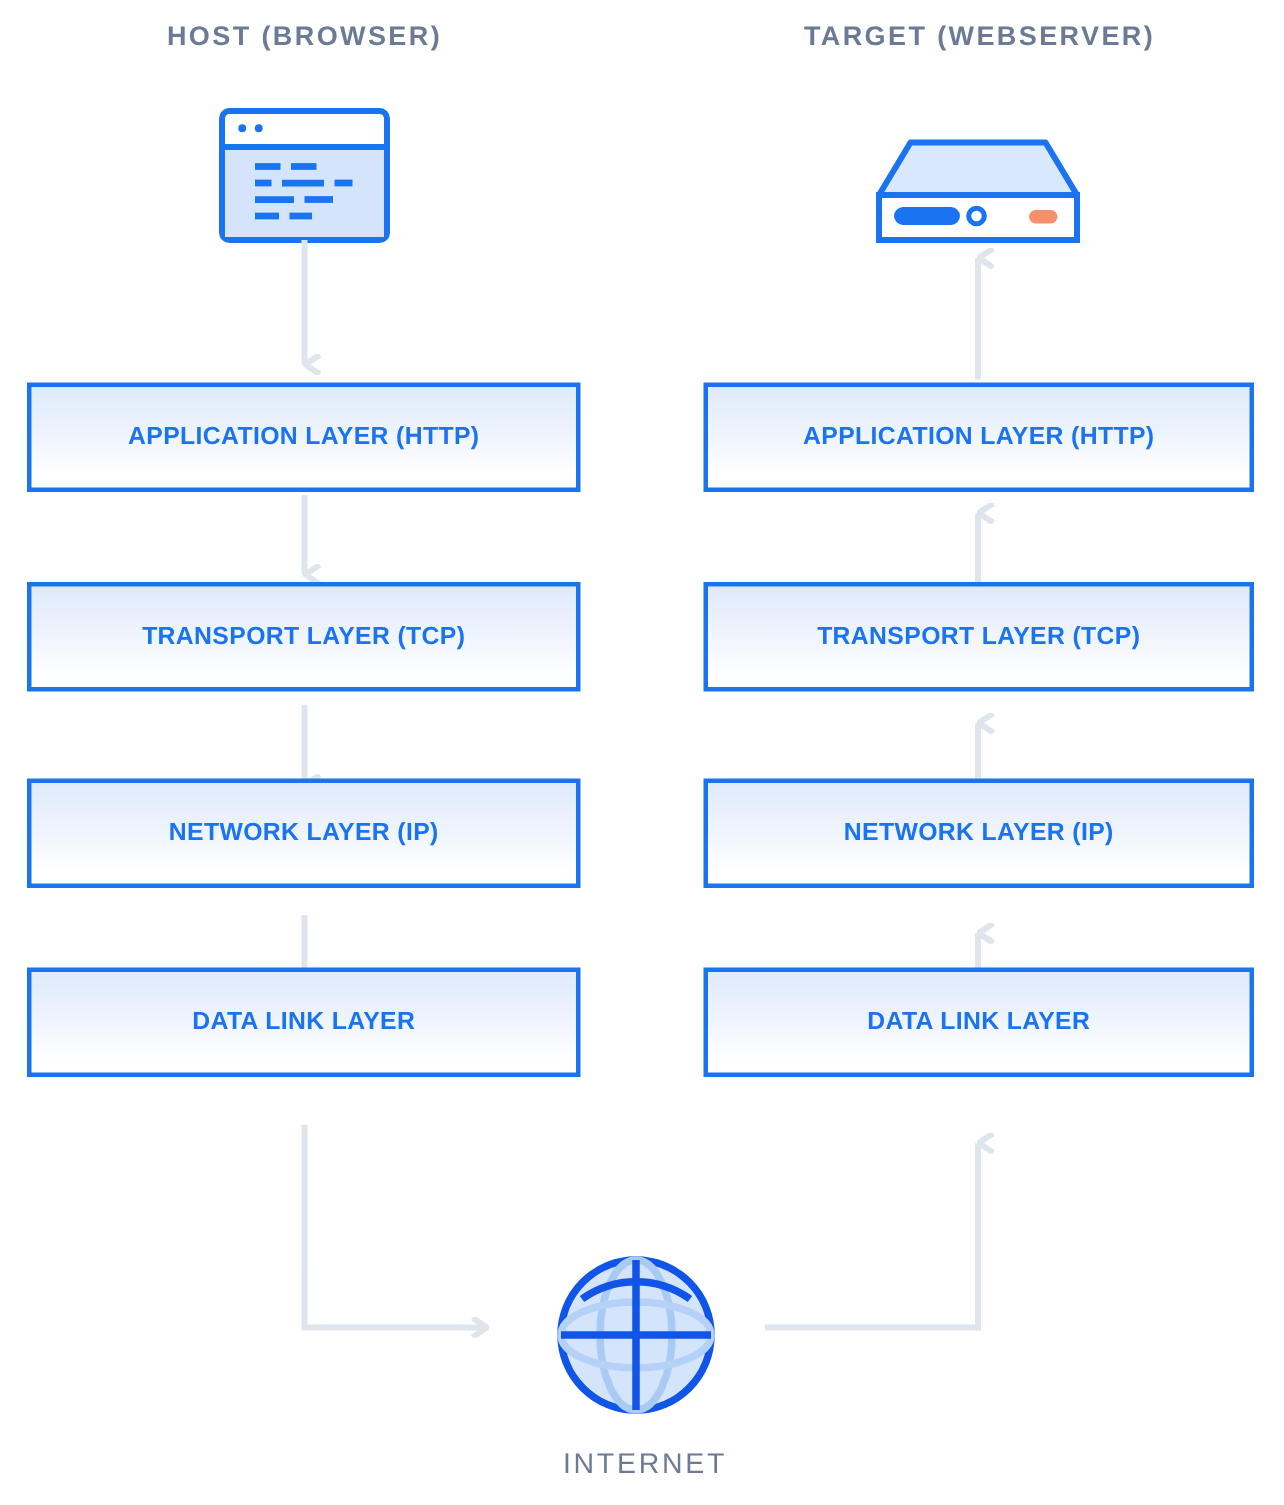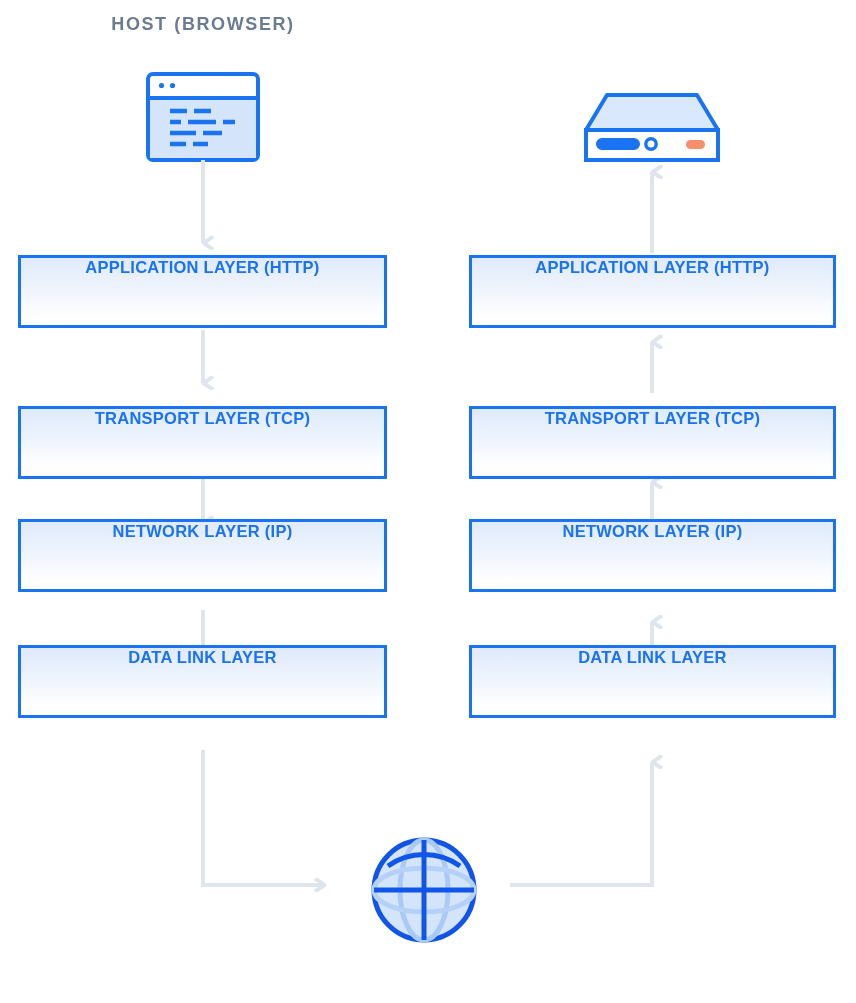--- a/index.html
+++ b/index.html
@@ -35,34 +35,35 @@
   #title-target{ left: 450px; width: 406px; }
 
   
   .layer-box {
     position: absolute;
     height: 73px;
     box-sizing: border-box;
     border: 3px solid #1a73f0;
     background: linear-gradient(to bottom, #dfeafb 0%, #eef4fd 45%, #ffffff 88%, #ffffff 100%);
     display: flex;
+    align-items: center;
     justify-content: center;
   }
   .layer-box .layer-label {
     font-size: 16.5px;
     font-weight: 700;
     letter-spacing: 0.25px;
     color: #1a73f0;
     text-align: center;
     white-space: nowrap;
   }
   .col-left  { left: 18px;  width: 369px; }
   .col-right { left: 469px; width: 367px; }
   .row-1 { top: 255px; }
-  .row-2 { top: 406px; }
+  .row-2 { top: 388px; }
   .row-3 { top: 519px; }
   .row-4 { top: 645px; }
 
   
   #arrows, #icons {
     position: absolute;
     left: 0; top: 0;
     width: 856px;
     height: 1003px;
     pointer-events: none;
@@ -81,20 +82,21 @@
     color: #6b7b96;
     white-space: nowrap;
   }
 </style>
 </head>
 <body>
 
 <div id="diagram">
 
   <div id="title-host" class="col-title">HOST (BROWSER)</div>
+  <div id="title-target" class="col-title">TARGET (WEBSERVER)</div>
 
   <svg id="icons" viewBox="0 0 856 1003" xmlns="http://www.w3.org/2000/svg">
 
     <g>
       <rect x="148" y="74" width="110" height="86" rx="5" ry="5" fill="#ffffff" stroke="#1a73f0" stroke-width="4"></rect>
       <path d="M150 98 H256" stroke="#1a73f0" stroke-width="4" fill="none"></path>
       <rect x="150" y="100" width="106" height="58" fill="#d4e4fb"></rect>
       <circle cx="161.5" cy="85.5" r="2.6" fill="#1a73f0"></circle>
       <circle cx="172.5" cy="85.5" r="2.6" fill="#1a73f0"></circle>
       <g stroke="#1a73f0" stroke-width="4.5" stroke-linecap="butt">
@@ -184,14 +186,15 @@
   <div class="layer-box col-right row-2">
     <span class="layer-label">TRANSPORT LAYER (TCP)</span>
   </div>
   <div class="layer-box col-right row-3">
     <span class="layer-label">NETWORK LAYER (IP)</span>
   </div>
   <div class="layer-box col-right row-4">
     <span class="layer-label">DATA LINK LAYER</span>
   </div>
 
+  <div id="internet-label">INTERNET</div>
 
 </div>
 
 </body></html>

